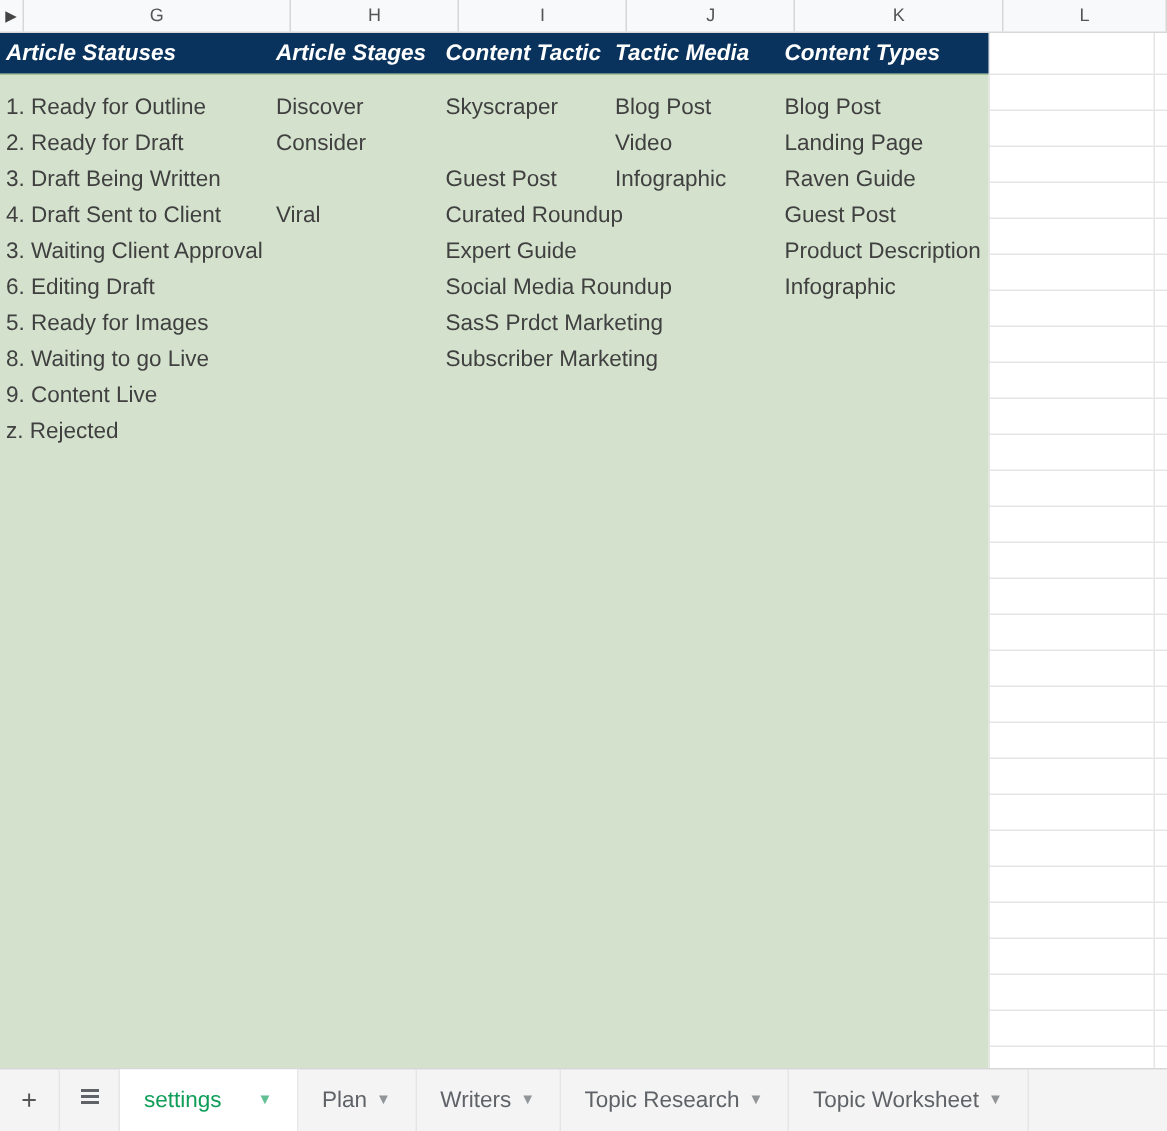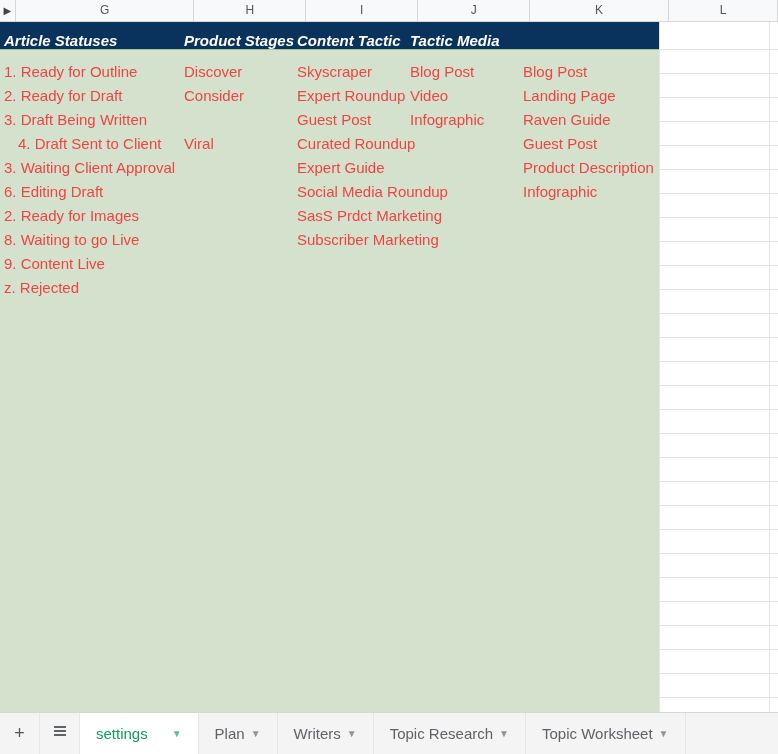--- a/index.html
+++ b/index.html
@@ -62,36 +62,36 @@
     height: 1px;
     background: #a5c596;
   }
   .header-row {
     position: absolute;
     top: 0;
     left: 0;
     height: 27px;
     background: #09335c;
     display: flex;
-    align-items: flex-end;
+    align-items: center;
   }
   .hdr-cell {
     color: #fff;
     font-weight: bold;
     font-style: italic;
     padding-left: 4px;
     font-size: 15px;
     white-space: nowrap;
   }
   .cell {
     position: absolute;
     height: 24px;
     line-height: 24px;
     padding-left: 4px;
-    color: #ef4444;
+    color: #404040;
     font-size: 15px;
     white-space: nowrap;
   }
   
   .gridlines {
     position: absolute;
     top: 0;
     left: 0;
     right: 0;
     bottom: 0;
@@ -204,42 +204,42 @@
     <div class="hline" style="top:627px"></div>
     <div class="hline" style="top:651px"></div>
     <div class="hline" style="top:675px"></div>
   </div>
 
   <div class="shaded-block" style="width:659px"></div>
   <div class="active-row" style="width:659px"></div>
 
   <div class="header-row" style="width:659px">
     <div class="hdr-cell" style="width:180px">Article Statuses</div>
-    <div class="hdr-cell" style="width:113px">Product Stages</div>
+    <div class="hdr-cell" style="width:113px">Article Stages</div>
     <div class="hdr-cell" style="width:113px">Content Tactic</div>
     <div class="hdr-cell" style="width:113px">Tactic Media</div>
+    <div class="hdr-cell" style="width:140px">Content Types</div>
   </div>
 
   <div class="cell" style="left:0;top:38px;width:210px">1. Ready for Outline</div>
   <div class="cell" style="left:0;top:62px;width:210px">2. Ready for Draft</div>
   <div class="cell" style="left:0;top:86px;width:210px">3. Draft Being Written</div>
-  <div class="cell" style="left:14px;top:110px;width:192px">4. Draft Sent to Client</div>
+  <div class="cell" style="left:0;top:110px;width:192px">4. Draft Sent to Client</div>
   <div class="cell" style="left:0;top:134px;width:210px">3. Waiting Client Approval</div>
   <div class="cell" style="left:0;top:158px;width:210px">6. Editing Draft</div>
-  <div class="cell" style="left:0;top:182px;width:210px">2. Ready for Images</div>
+  <div class="cell" style="left:0;top:182px;width:210px">5. Ready for Images</div>
   <div class="cell" style="left:0;top:206px;width:210px">8. Waiting to go Live</div>
   <div class="cell" style="left:0;top:230px;width:210px">9. Content Live</div>
   <div class="cell" style="left:0;top:254px;width:210px">z. Rejected</div>
 
   <div class="cell" style="left:180px;top:38px;width:113px">Discover</div>
   <div class="cell" style="left:180px;top:62px;width:113px">Consider</div>
   <div class="cell" style="left:180px;top:110px;width:113px">Viral</div>
 
   <div class="cell" style="left:293px;top:38px;width:160px">Skyscraper</div>
-  <div class="cell" style="left:293px;top:62px;width:160px">Expert Roundup</div>
   <div class="cell" style="left:293px;top:86px;width:160px">Guest Post</div>
   <div class="cell" style="left:293px;top:110px;width:160px">Curated Roundup</div>
   <div class="cell" style="left:293px;top:134px;width:160px">Expert Guide</div>
   <div class="cell" style="left:293px;top:158px;width:160px">Social Media Roundup</div>
   <div class="cell" style="left:293px;top:182px;width:160px">SasS Prdct Marketing</div>
   <div class="cell" style="left:293px;top:206px;width:160px">Subscriber Marketing</div>
 
   <div class="cell" style="left:406px;top:38px;width:113px">Blog Post</div>
   <div class="cell" style="left:406px;top:62px;width:113px">Video</div>
   <div class="cell" style="left:406px;top:86px;width:113px">Infographic</div>

